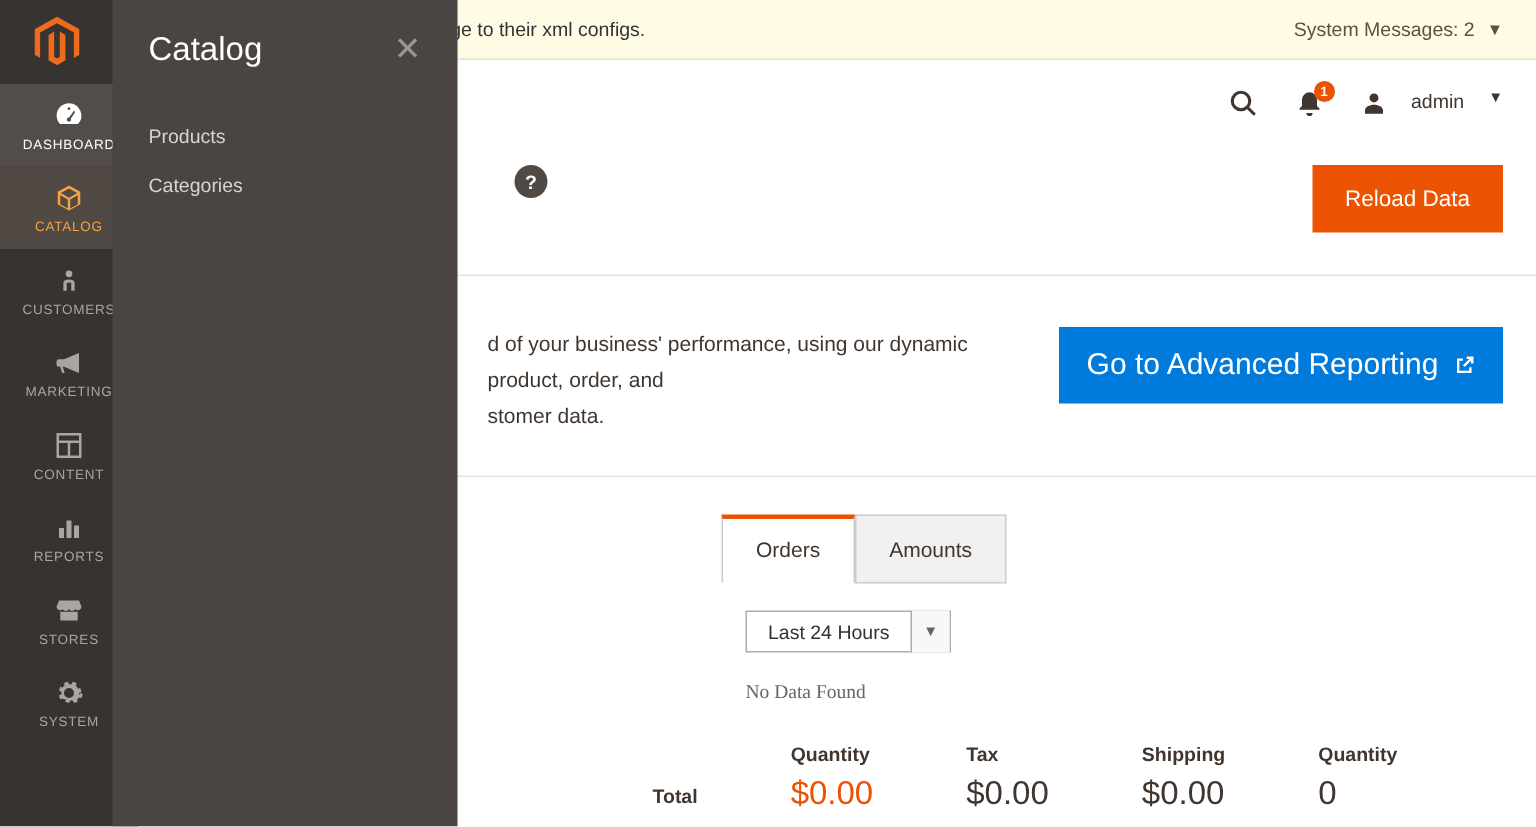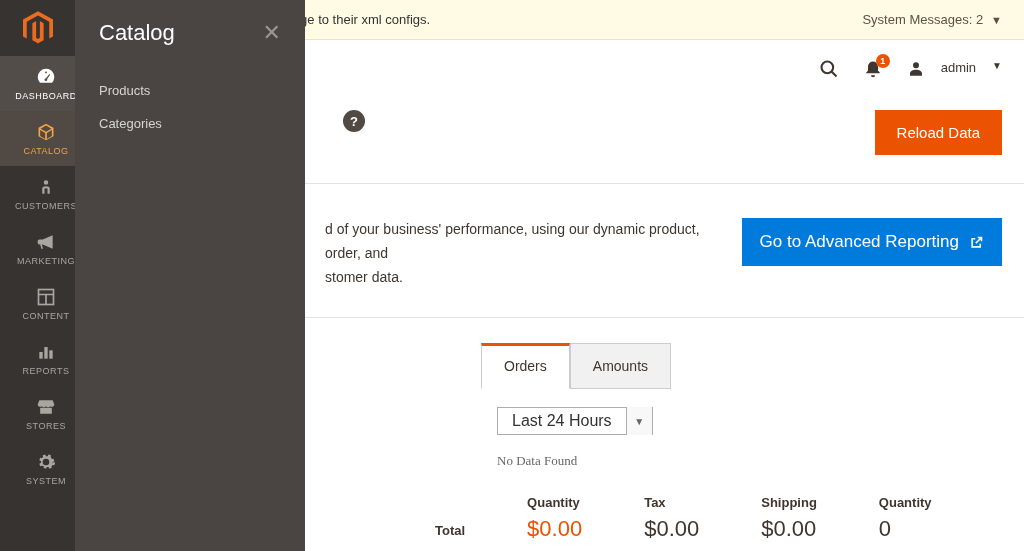--- a/index.html
+++ b/index.html
@@ -33,30 +33,30 @@
 .user-menu { display: flex; align-items: flex-start; gap: 16px; color: #41362f; font-size: 13px; cursor: pointer; }
 
 .page-head { padding: 12px 22px 28px; display: flex; align-items: flex-start; }
 .help-icon { width: 22px; height: 22px; border-radius: 50%; background: #514943; color: #fff; display: flex; align-items: center; justify-content: center; font-size: 13px; font-weight: bold; margin-left: 246px; }
 .reload-btn { margin-left: auto; background: #eb5202; color: #fff; border: none; padding: 14px 22px; font-size: 15px; cursor: pointer; }
 
 .divider { height: 1px; background: #e3e3e3; margin: 0; }
 
 .adv-row { padding: 34px 22px 28px; display: flex; align-items: flex-start; gap: 20px; }
 .adv-text { flex: 1; color: #41362f; font-size: 14px; line-height: 1.7; padding-left: 228px; }
-.adv-btn { background: #007bdb; color: #fff; border: none; padding: 14px 18px; font-size: 17px; cursor: pointer; display: flex; align-items: center; gap: 10px; }
+.adv-btn { background: #007bdb; color: #fff; border: none; padding: 14px 18px; font-size: 20px; cursor: pointer; display: flex; align-items: center; gap: 10px; }
 .adv-btn-icon { width: 15px; height: 15px; }
 
 .tabs { display: flex; margin-left: 406px; margin-top: 8px; }
 .tab { padding: 14px 22px; font-size: 14px; color: #41362f; border: 1px solid #ccc; background: #f1f1f1; cursor: pointer; margin-top: 17px; }
 .tab.active { background: #fff; border-top: 3px solid #eb5202; border-bottom: 1px solid #fff; padding-top: 12px; }
 
 .filter-row { margin-left: 422px; margin-top: 18px; }
 .dropdown { display: inline-flex; align-items: center; border: 1px solid #adadad; height: 28px; background: #fff; }
-.dropdown-label { padding: 0 14px; font-size: 16px; color: #333; }
+.dropdown-label { padding: 0 14px; font-size: 13px; color: #333; }
 .dropdown-caret { width: 26px; height: 28px; border-left: 1px solid #adadad; background: #f8f8f8; display: flex; align-items: center; justify-content: center; font-size: 10px; color: #666; }
 
 .nodata { margin-left: 422px; margin-top: 18px; font-size: 13px; color: #666; font-family: Liberation Serif, serif; }
 
 .totals { margin-left: 360px; margin-top: 26px; display: flex; align-items: flex-end; gap: 62px; }
 .total-label { font-size: 13px; font-weight: 700; color: #41362f; padding-bottom: 4px; }
 .metric { display: flex; flex-direction: column; gap: 6px; }
 .metric-title { font-size: 13px; font-weight: 700; color: #41362f; }
 .metric-value { font-size: 22px; color: #41362f; }
 .metric-value.primary { color: #eb5202; }

